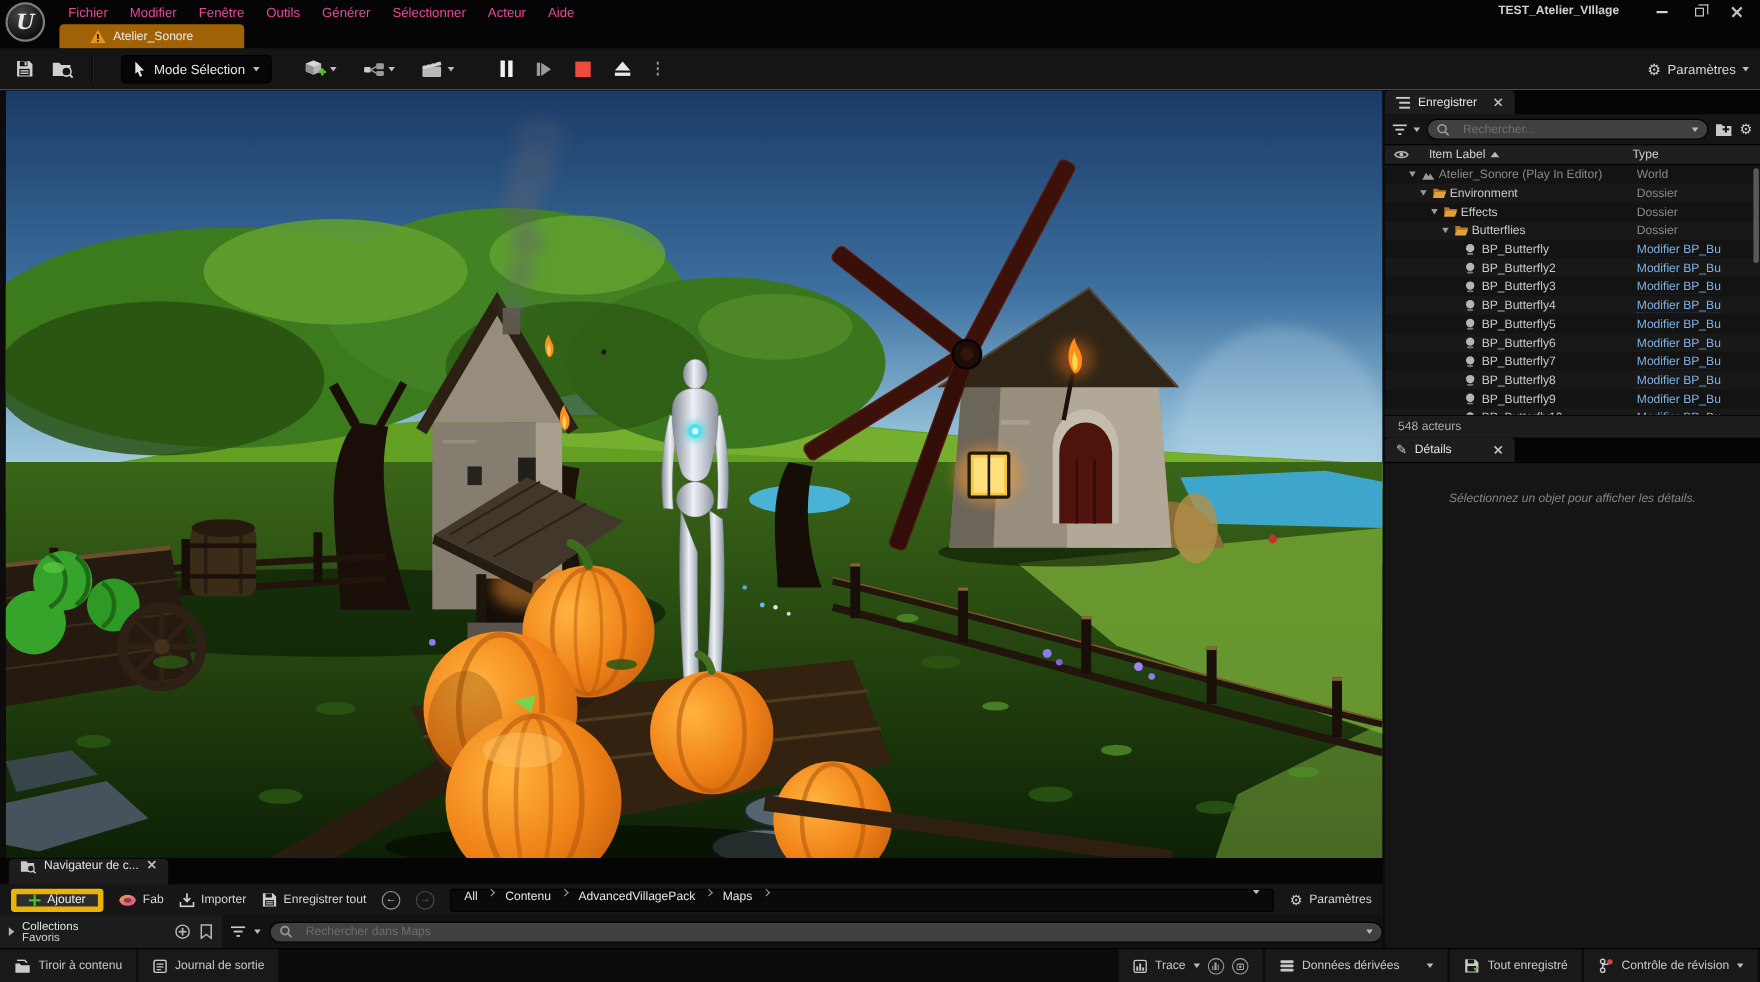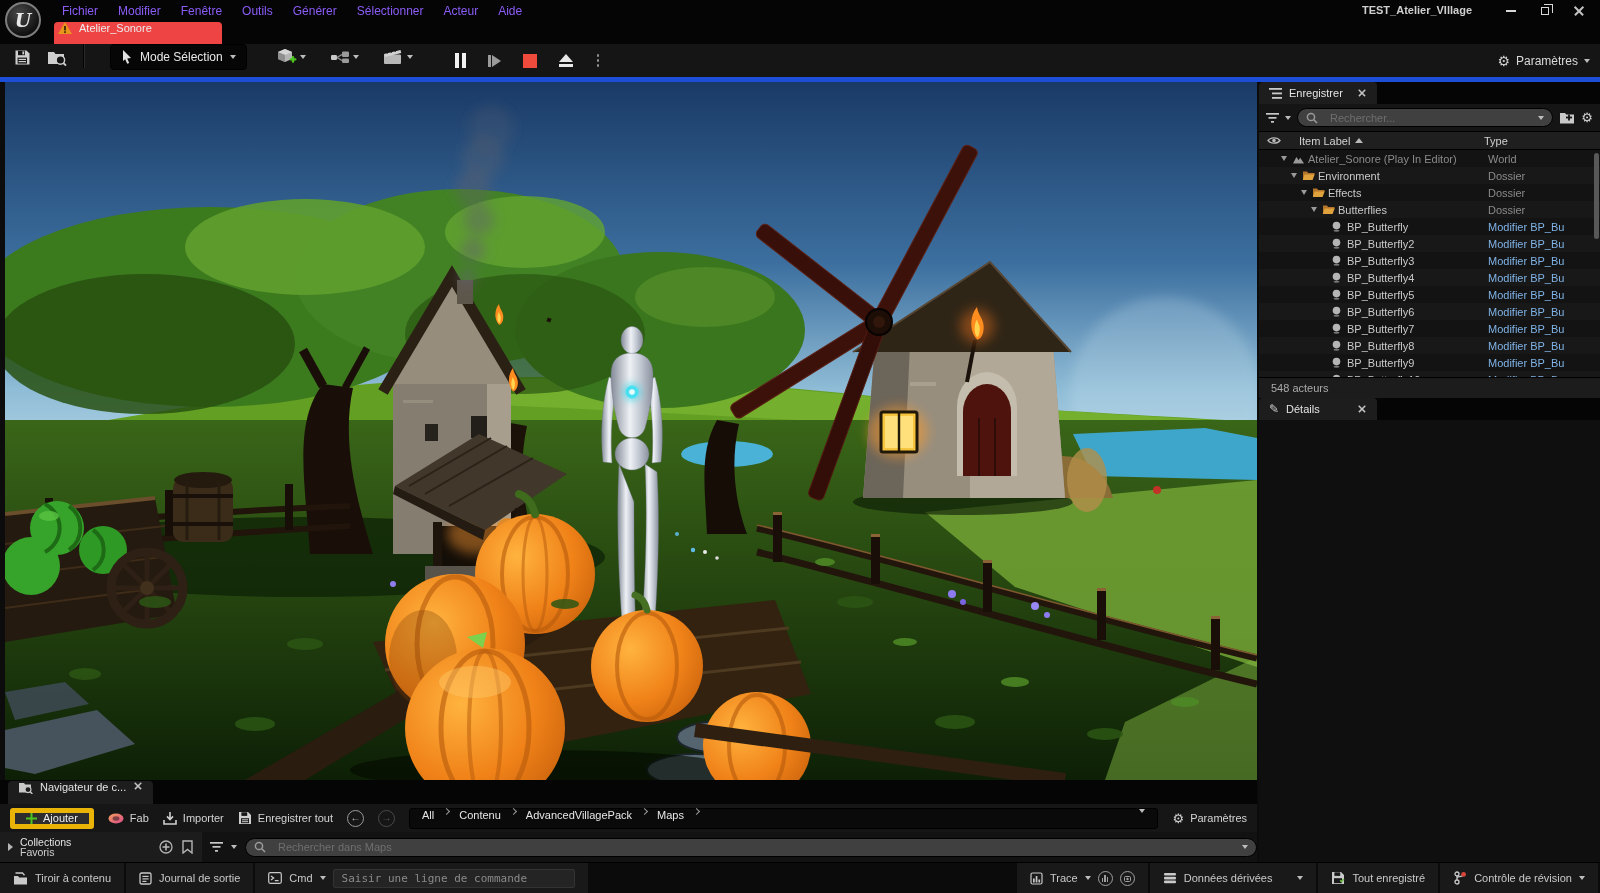--- a/index.html
+++ b/index.html
@@ -7,38 +7,38 @@
   body{font-family:"Liberation Sans",sans-serif;-webkit-font-smoothing:antialiased;user-select:none}
   .window{position:relative;width:1600px;height:893px;background:#0c0c0c;overflow:hidden;color:#cfcfcf;font-size:12px}
 
   
   .titlebar{position:absolute;top:0;left:0;right:0;height:22px;background:#050505;display:flex;align-items:center}
   .logo{position:absolute;left:5px;top:2px;width:36px;height:36px;border-radius:50%;
         background:radial-gradient(circle at 38% 30%,#4a4a4a,#101010 72%);
         border:2px solid #7e7e7e;z-index:9;display:flex;align-items:center;justify-content:center;
         font-family:"DejaVu Serif",serif;font-style:italic;font-weight:bold;font-size:19px;color:#e9e9e9}
   .menus{display:flex;margin-left:52px}
-  .menu-item{padding:3px 10px;font-size:12px;color:#8b5cf6;cursor:default}
+  .menu-item{padding:3px 10px;font-size:12px;color:#ec4899;cursor:default}
   .win-title{position:absolute;right:128px;top:4px;font-size:11px;font-weight:bold;color:#cfcfcf}
   .win-controls{position:absolute;right:4px;top:0;display:flex}
   .win-btn{width:34px;height:22px;display:flex;align-items:center;justify-content:center}
   .min-bar{width:10px;height:2px;background:#d8d8d8}
   .max-box{position:relative;width:8px;height:8px;border:1px solid #d8d8d8}
   .max-box::before{content:"";position:absolute;left:2px;top:-4px;width:8px;height:8px;border:1px solid #d8d8d8;border-left:none;border-bottom:none}
   .x-icon{position:relative;width:10px;height:10px;display:inline-block}
   .x-icon::before,.x-icon::after{content:"";position:absolute;left:-1px;top:4px;width:12px;height:1.6px;background:#c2c2c2}
   .x-icon::before{transform:rotate(45deg)}.x-icon::after{transform:rotate(-45deg)}
   .x-small{transform:scale(.75)}
 
   
   .tabrow{position:absolute;top:22px;left:0;right:0;height:22px;background:#050505;display:flex;align-items:flex-end;padding-left:54px}
-  .leveltab{height:22px;min-width:168px;background:#ef4444;border-radius:4px 4px 0 0;display:flex;align-items:flex-start;gap:7px;padding:0 4px;font-size:11px;color:#ececec}
+  .leveltab{height:22px;min-width:168px;background:#a16207;border-radius:4px 4px 0 0;display:flex;align-items:center;gap:7px;padding:0 28px;font-size:11px;color:#ececec}
 
   
-  .toolbar{position:absolute;top:44px;left:0;right:0;height:38px;background:#151515;border-bottom:5px solid #1d4ed8;display:flex;padding:0 10px;gap:8px}
+  .toolbar{position:absolute;top:44px;left:0;right:0;height:38px;background:#151515;border-bottom:1px solid #1d4ed8;display:flex;align-items:center;padding:0 10px;gap:8px}
   .tbtn{display:flex;align-items:center;justify-content:center;height:26px;padding:0 4px;border-radius:3px;gap:3px}
   .vsep{width:1px;height:24px;background:#020202;box-shadow:1px 0 0 #2b2b2b;margin:0 4px}
   .mode-pill{height:26px;background:#060606;border:1px solid #000;border-radius:4px;display:flex;align-items:center;gap:7px;padding:0 10px;margin-left:14px;font-size:12px;color:#e8e8e8}
   .chev{width:0;height:0;border-left:3.5px solid transparent;border-right:3.5px solid transparent;border-top:4.5px solid #bdbdbd;display:inline-block}
   .play-cluster{display:flex;align-items:center;gap:14px;margin-left:26px}
   .pause-icon{display:flex;gap:3px}.pause-icon i{width:4px;height:15px;background:#f2f2f2}
   .step-icon{display:flex;align-items:center;gap:1px}
   .step-icon .bar{width:3px;height:12px;background:#9a9a9a}
   .step-icon .tri{width:0;height:0;border-top:6px solid transparent;border-bottom:6px solid transparent;border-left:9px solid #9a9a9a}
   .stop-icon{width:14px;height:14px;background:#ee4b3c}
@@ -717,20 +717,23 @@
       <span>548 acteurs</span>
     </div>
 
     <div class="panel-tabs">
       <div class="panel-tab">
         <span class="pencil">✎</span>
         <span>Détails</span>
         <span class="x-icon x-small"></span>
       </div>
     </div>
+    <div class="details-body">
+      <div class="details-msg">Sélectionnez un objet pour afficher les détails.</div>
+    </div>
   </div>
 
   <div class="cbrowser">
     <div class="cb-tabs">
       <div class="cb-tab">
         <svg width="15" height="13" viewBox="0 0 15 13">
             <path d="M1 2 h5 l1.2 1.6 H13 v8 H1 z" fill="#c9c9c9"></path>
             <circle cx="10" cy="8.6" r="3" fill="#1d1d1d" stroke="#c9c9c9" stroke-width="1.1"></circle>
             <line x1="12.2" y1="10.8" x2="14.4" y2="13" stroke="#c9c9c9" stroke-width="1.4"></line>
           </svg>
@@ -839,30 +842,20 @@
     </div>
     <div class="seg">
       <svg width="13" height="13" viewBox="0 0 13 13">
           <rect x="1" y="1" width="11" height="11" rx="1.5" fill="none" stroke="#c9c9c9" stroke-width="1.3"></rect>
           <line x1="3.4" y1="4.4" x2="9.6" y2="4.4" stroke="#c9c9c9" stroke-width="1.2"></line>
           <line x1="3.4" y1="6.9" x2="9.6" y2="6.9" stroke="#c9c9c9" stroke-width="1.2"></line>
           <line x1="3.4" y1="9.4" x2="7.4" y2="9.4" stroke="#c9c9c9" stroke-width="1.2"></line>
         </svg>
       <span>Journal de sortie</span>
     </div>
-    <div class="seg">
-      <svg width="14" height="12" viewBox="0 0 14 12">
-          <rect x="0.7" y="0.7" width="12.6" height="10.6" rx="1.5" fill="none" stroke="#c9c9c9" stroke-width="1.2"></rect>
-          <path d="M3 4 L5.6 6 L3 8" stroke="#c9c9c9" stroke-width="1.3" fill="none"></path>
-          <line x1="6.8" y1="8.6" x2="10.6" y2="8.6" stroke="#c9c9c9" stroke-width="1.3"></line>
-        </svg>
-      <span>Cmd</span>
-      <span class="chev"></span>
-      <input class="cmd-input" type="text" placeholder="Saisir une ligne de commande" style="">
-    </div>
     <div class="seg flexfill"></div>
     <div class="seg">
       <svg width="13" height="13" viewBox="0 0 13 13">
           <rect x="1" y="1" width="11" height="11" rx="1.5" fill="none" stroke="#c9c9c9" stroke-width="1.2"></rect>
           <rect x="3" y="6.5" width="1.7" height="4" fill="#c9c9c9"></rect>
           <rect x="5.7" y="4" width="1.7" height="6.5" fill="#c9c9c9"></rect>
           <rect x="8.4" y="7.5" width="1.7" height="3" fill="#c9c9c9"></rect>
         </svg>
       <span>Trace</span>
       <span class="chev"></span>

